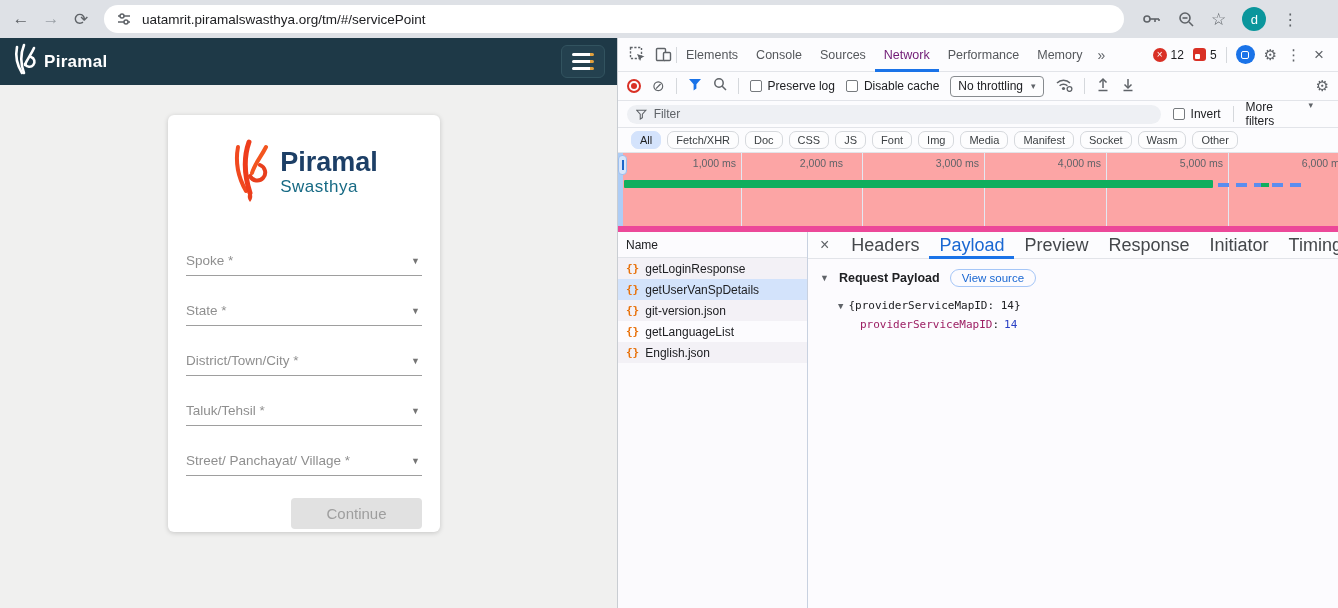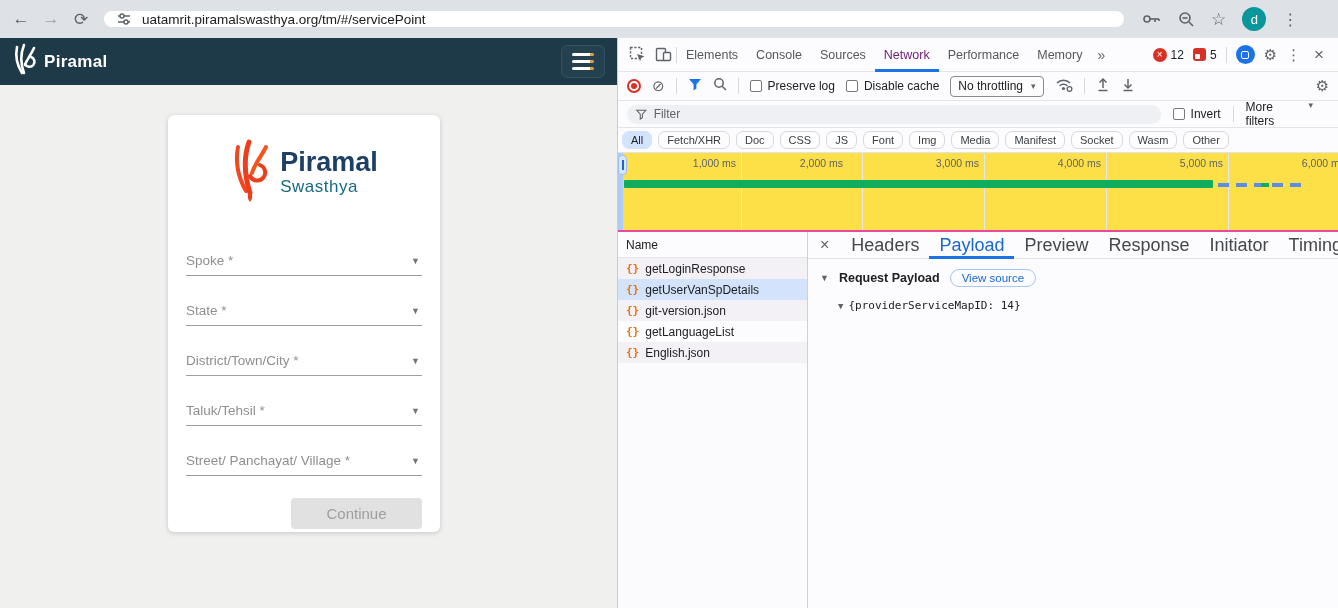--- a/index.html
+++ b/index.html
@@ -5,21 +5,21 @@
   * { margin:0; padding:0; box-sizing:border-box; }
   html,body { width:1338px; height:608px; font-family:"Liberation Sans", sans-serif; }
   .screen { position:relative; width:1338px; height:608px; background:#fff; overflow:hidden; }
 
   
   .browser-bar { position:absolute; left:0; top:0; width:1338px; height:38px; background:#dee1e6;
     display:flex; align-items:center; }
   .nav-ic { font-size:17px; color:#5f6368; width:30px; text-align:center; cursor:pointer; }
   .nav-ic.first { margin-left:6px; }
   .nav-ic.dim { color:#9aa0a6; }
-  .omnibox { margin-left:8px; width:1020px; height:16px; background:#fff; border-radius:14px;
+  .omnibox { margin-left:8px; width:1020px; height:28px; background:#fff; border-radius:14px;
     display:flex; align-items:center; padding:0 12px; }
   .omnibox .url-text { font-size:13.5px; color:#202124; margin-left:10px; }
   .tune-ic svg, .key-ic svg, .zoomout-ic svg { display:block; }
   .bar-right { display:flex; align-items:center; margin-left:18px; gap:16px; }
   .star-ic { font-size:17px; color:#5f6368; }
   .avatar { width:24px; height:24px; border-radius:50%; background:#0b969c; color:#fff; font-size:13px;
     display:flex; align-items:center; justify-content:center; }
   .dots-ic { font-size:16px; color:#5f6368; }
 
   
@@ -78,25 +78,25 @@
   .throttle .chev { font-size:9px; color:#5f6368; }
   .tb-gear { margin-left:auto; }
 
   .dt-filter-row { height:27px; border-bottom:1px solid #e2e4e9; display:flex; align-items:center; padding:0 9px; gap:12px; background:#fcfcfe; }
   .filter-pill { width:552px; height:19px; border-radius:10px; background:#eef0f4; display:flex; align-items:center; padding:0 9px; gap:7px; }
   .filter-pill input { border:none; background:transparent; outline:none; font-size:12px; color:#202124; width:100%; font-family:inherit; }
   .filter-pill input::placeholder { color:#5f6368; }
   .more-filters { display:flex; align-items:flex-start; gap:6px; font-size:12px; color:#202124; cursor:pointer; margin-right:16px; }
   .more-filters .chev { font-size:9px; color:#5f6368; }
 
-  .dt-chips { height:25px; border-bottom:1px solid #e2e4e9; display:flex; align-items:center; gap:6px; padding:0 4px; background:#fcfcfe; }
+  .dt-chips { height:25px; border-bottom:1px solid #e2e4e9; display:flex; align-items:center; gap:6px; padding:0 13px; background:#fcfcfe; }
   .chip { font-size:11px; color:#3c4043; border:1px solid #d6d9dd; border-radius:7px; padding:2px 8px; cursor:pointer; background:#fdfdfe; }
   .chip.active { background:#d4e3fc; border-color:#d4e3fc; color:#1f1f1f; }
 
-  .dt-timeline { position:relative; height:79px; border-bottom:2px solid #ec4899; background:#fde047; overflow:hidden; }
+  .dt-timeline { position:relative; height:79px; border-bottom:6px solid #ec4899; background:#fca5a5; overflow:hidden; }
   .grid-line { position:absolute; top:0; bottom:0; width:1px; background:#e3e8f3; }
   .tick-label { position:absolute; top:4px; width:80px; text-align:right; font-size:10.5px; color:#5f6368; }
   .tl-strip { position:absolute; left:0; top:0; bottom:0; width:5px; background:#aecdf5; }
   .tl-handle { position:absolute; left:0; top:2px; width:9px; height:20px; background:#d7e6fb; border:1px solid #9dbfee; border-radius:4px; }
   .tl-handle::after { content:''; position:absolute; left:3px; top:4px; width:2px; height:10px; background:#1b66c9; }
   .tl-bar { position:absolute; left:6px; top:27px; width:589px; height:8px; background:#0fae5e; border-radius:1px; }
   .tl-dashes { position:absolute; left:600px; top:30px; width:88px; height:4px;
     background:repeating-linear-gradient(90deg,#5b8def 0 11px,transparent 11px 18px); }
   .tl-dash-green { position:absolute; left:643px; top:30px; width:8px; height:4px; background:#0fae5e; }
 
@@ -450,19 +450,24 @@
           <div class="payload-head">
             <span class="tri">▼</span>
             <span class="payload-title">Request Payload</span>
             <button class="view-source">View source</button>
           </div>
           <div class="tree">
             <div class="tree-line1">
               <span class="tri">▼</span>
               <span>{providerServiceMapID: 14}</span>
             </div>
+            <div class="tree-line2">
+              <span class="k">providerServiceMapID</span>
+                <span>:</span>
+                <span class="v">14</span>
+            </div>
           </div>
         </div>
       </div>
     </div>
 
   </div>
 </div>
 
 </body></html>

